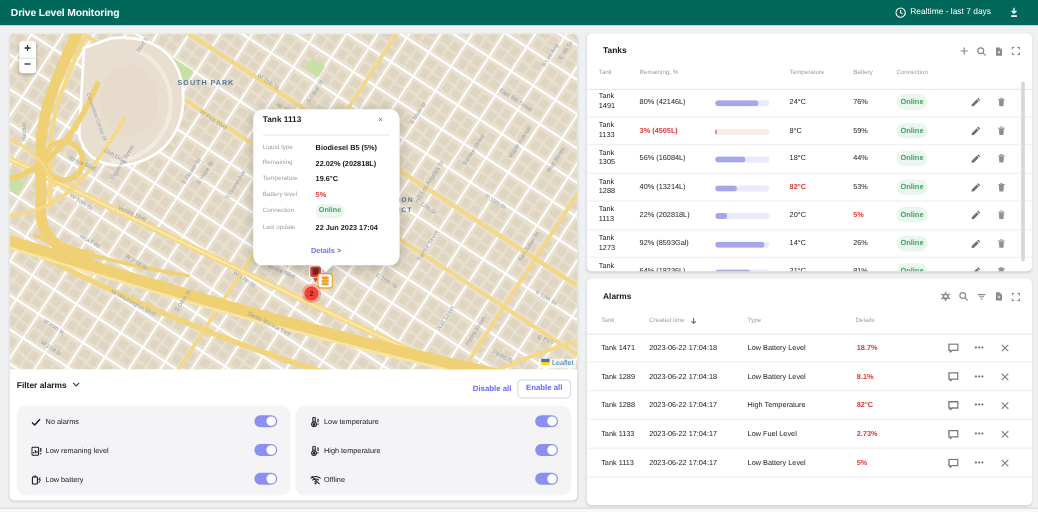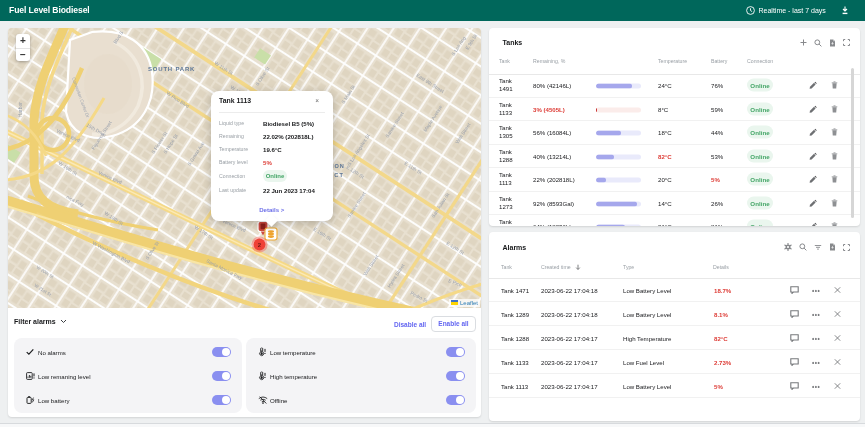--- a/index.html
+++ b/index.html
@@ -32,21 +32,21 @@
 .a-x    { left:345px; height:7px; }
 .frow { position:relative; height:24px; }
 .frow > span { position:absolute; top:50%; transform:translateY(-50%); }
 .tg { right:5px; }
 .plabel { color:#9aa0a6; }
 .prow { display:flex; height:13px; align-items:center; font-size:5.2px; white-space:nowrap; }
 .pval { font-weight:bold; color:#17181a; font-size:6.1px; }
 </style></head>
 <body>
 <div class="abs" style="left:0;top:0;width:865px;height:21px;background:#00675b;">
-  <div class="abs" style="left:9px;top:4.5px;font-size:8.6px;font-weight:bold;color:#fff;letter-spacing:-0.1px;">Fuel Level Biodiesel</div>
+  <div class="abs" style="left:9px;top:4.5px;font-size:8.6px;font-weight:bold;color:#fff;letter-spacing:-0.1px;">Drive Level Monitoring</div>
   <div class="abs" style="left:746px;top:6px;height:9px;">
       <svg width="9" height="9" viewBox="0 0 9 9" style="">
         <circle cx="4.5" cy="4.5" r="3.9" fill="none" stroke="#fff" stroke-width="0.9"></circle>
         <path d="M4.5 2.3v2.2l1.6 1.1" fill="none" stroke="#fff" stroke-width="0.9"></path>
       </svg>
     </div>
   <div class="abs" style="left:758.5px;top:7px;font-size:7px;color:#fff;">Realtime - last 7 days</div>
   <div class="abs" style="left:841px;top:6px;height:9px;">
       <svg width="8" height="9" viewBox="0 0 8 9" style="">
         <path d="M4 0.5v4.4M2 3l2 2 2-2" stroke="#fff" stroke-width="1.1" fill="none"></path>

